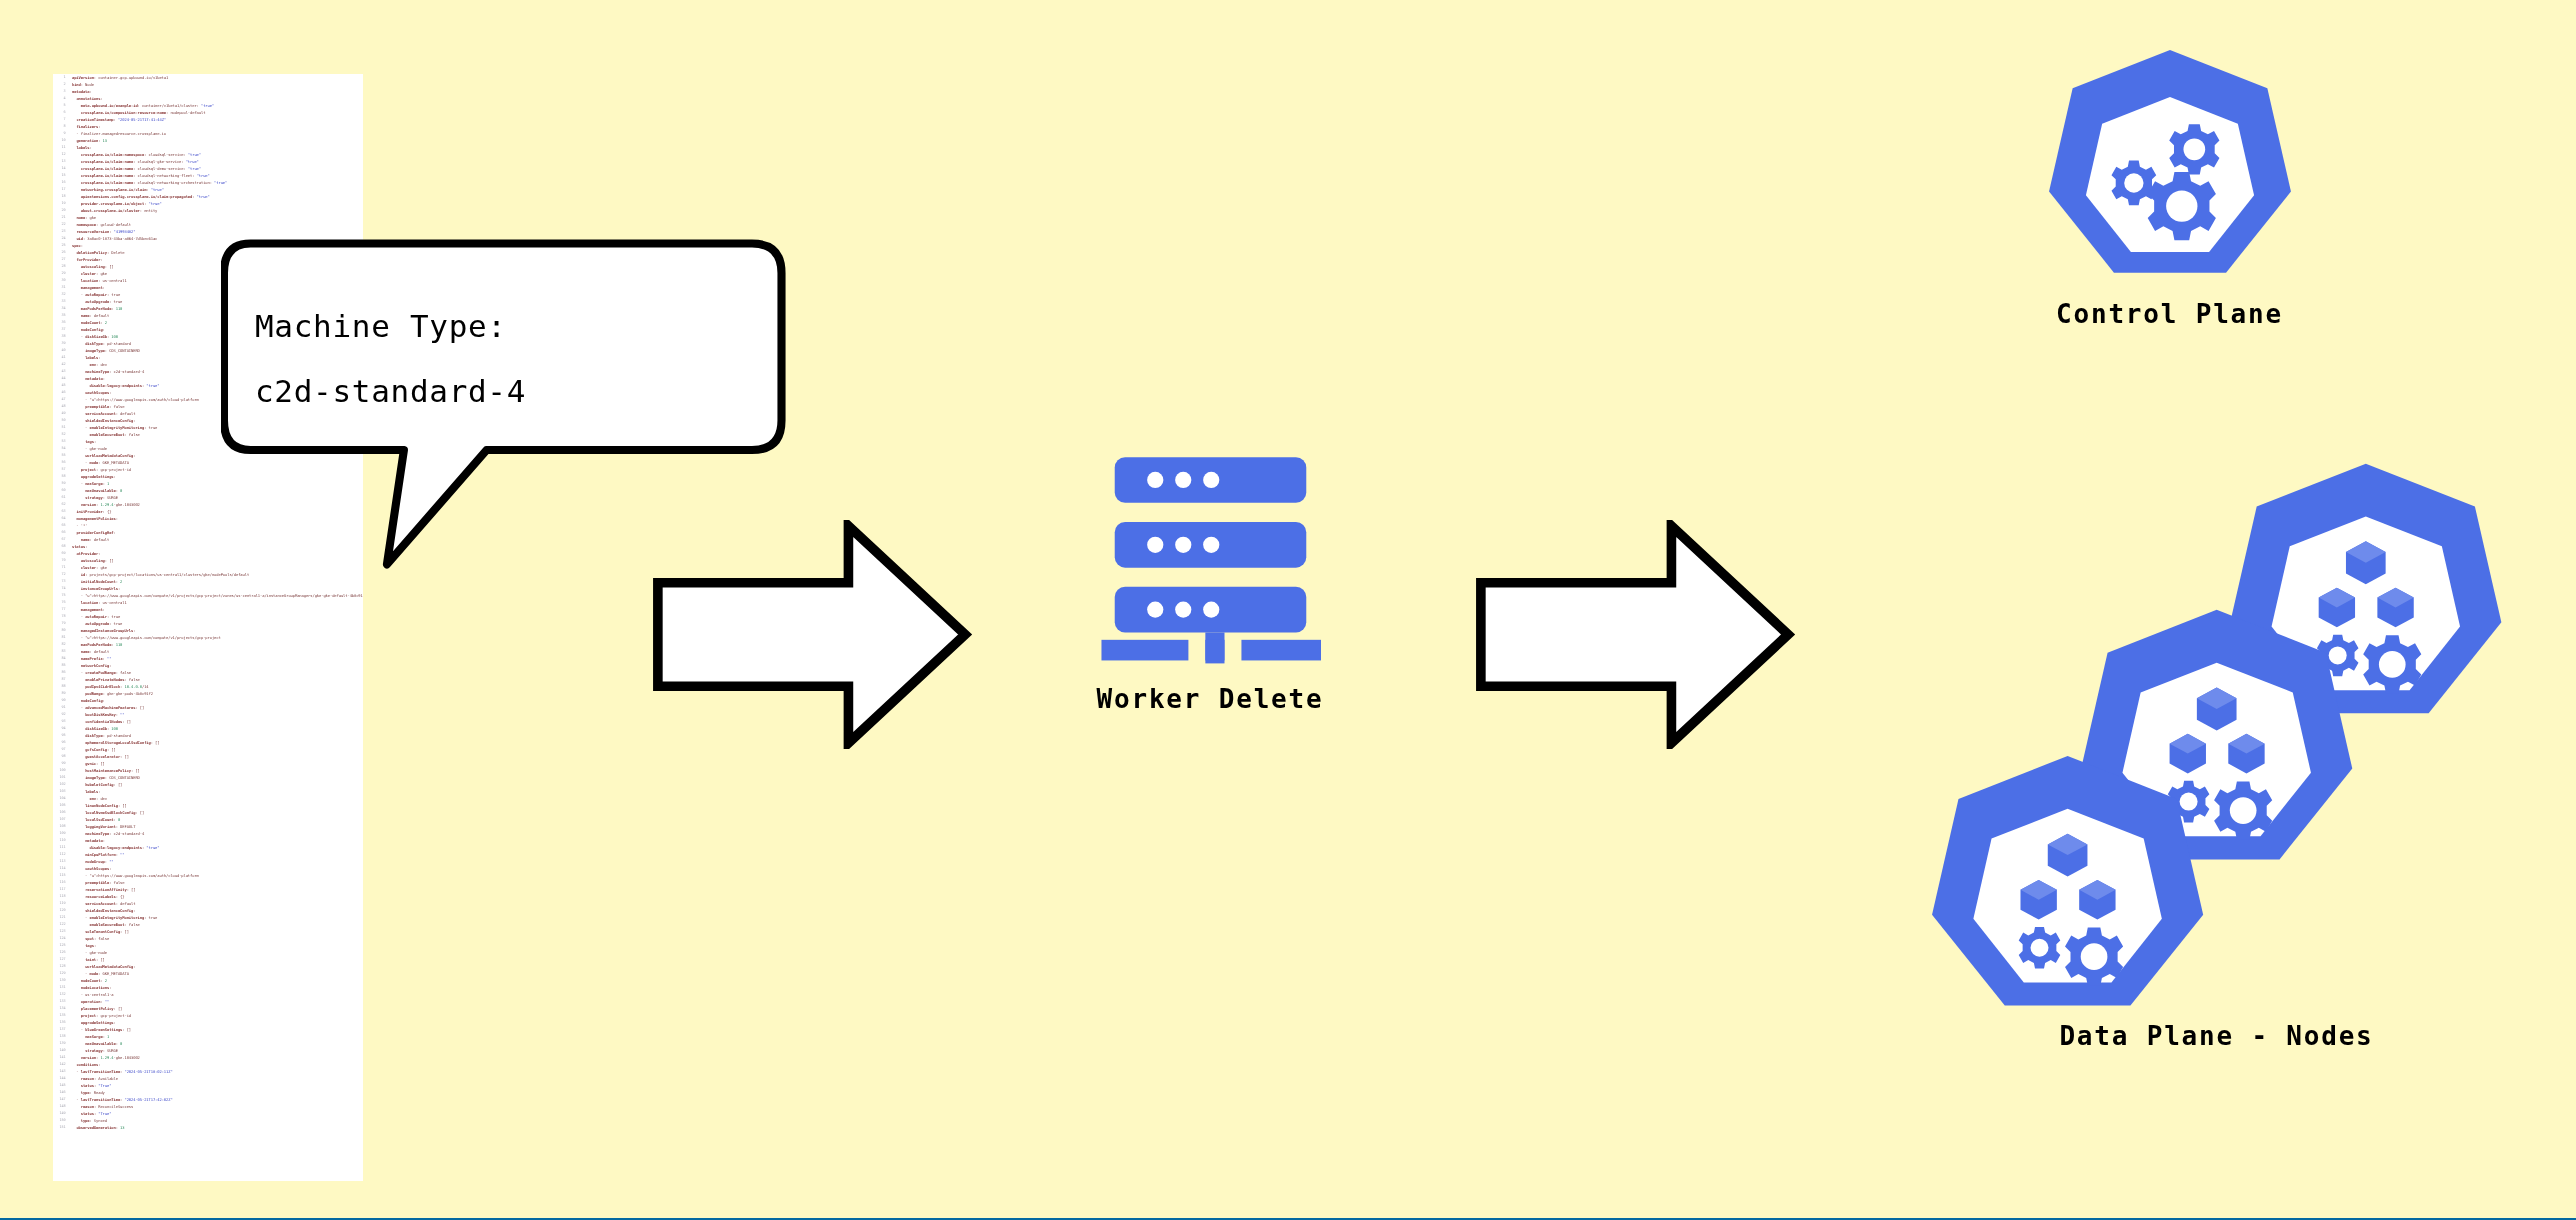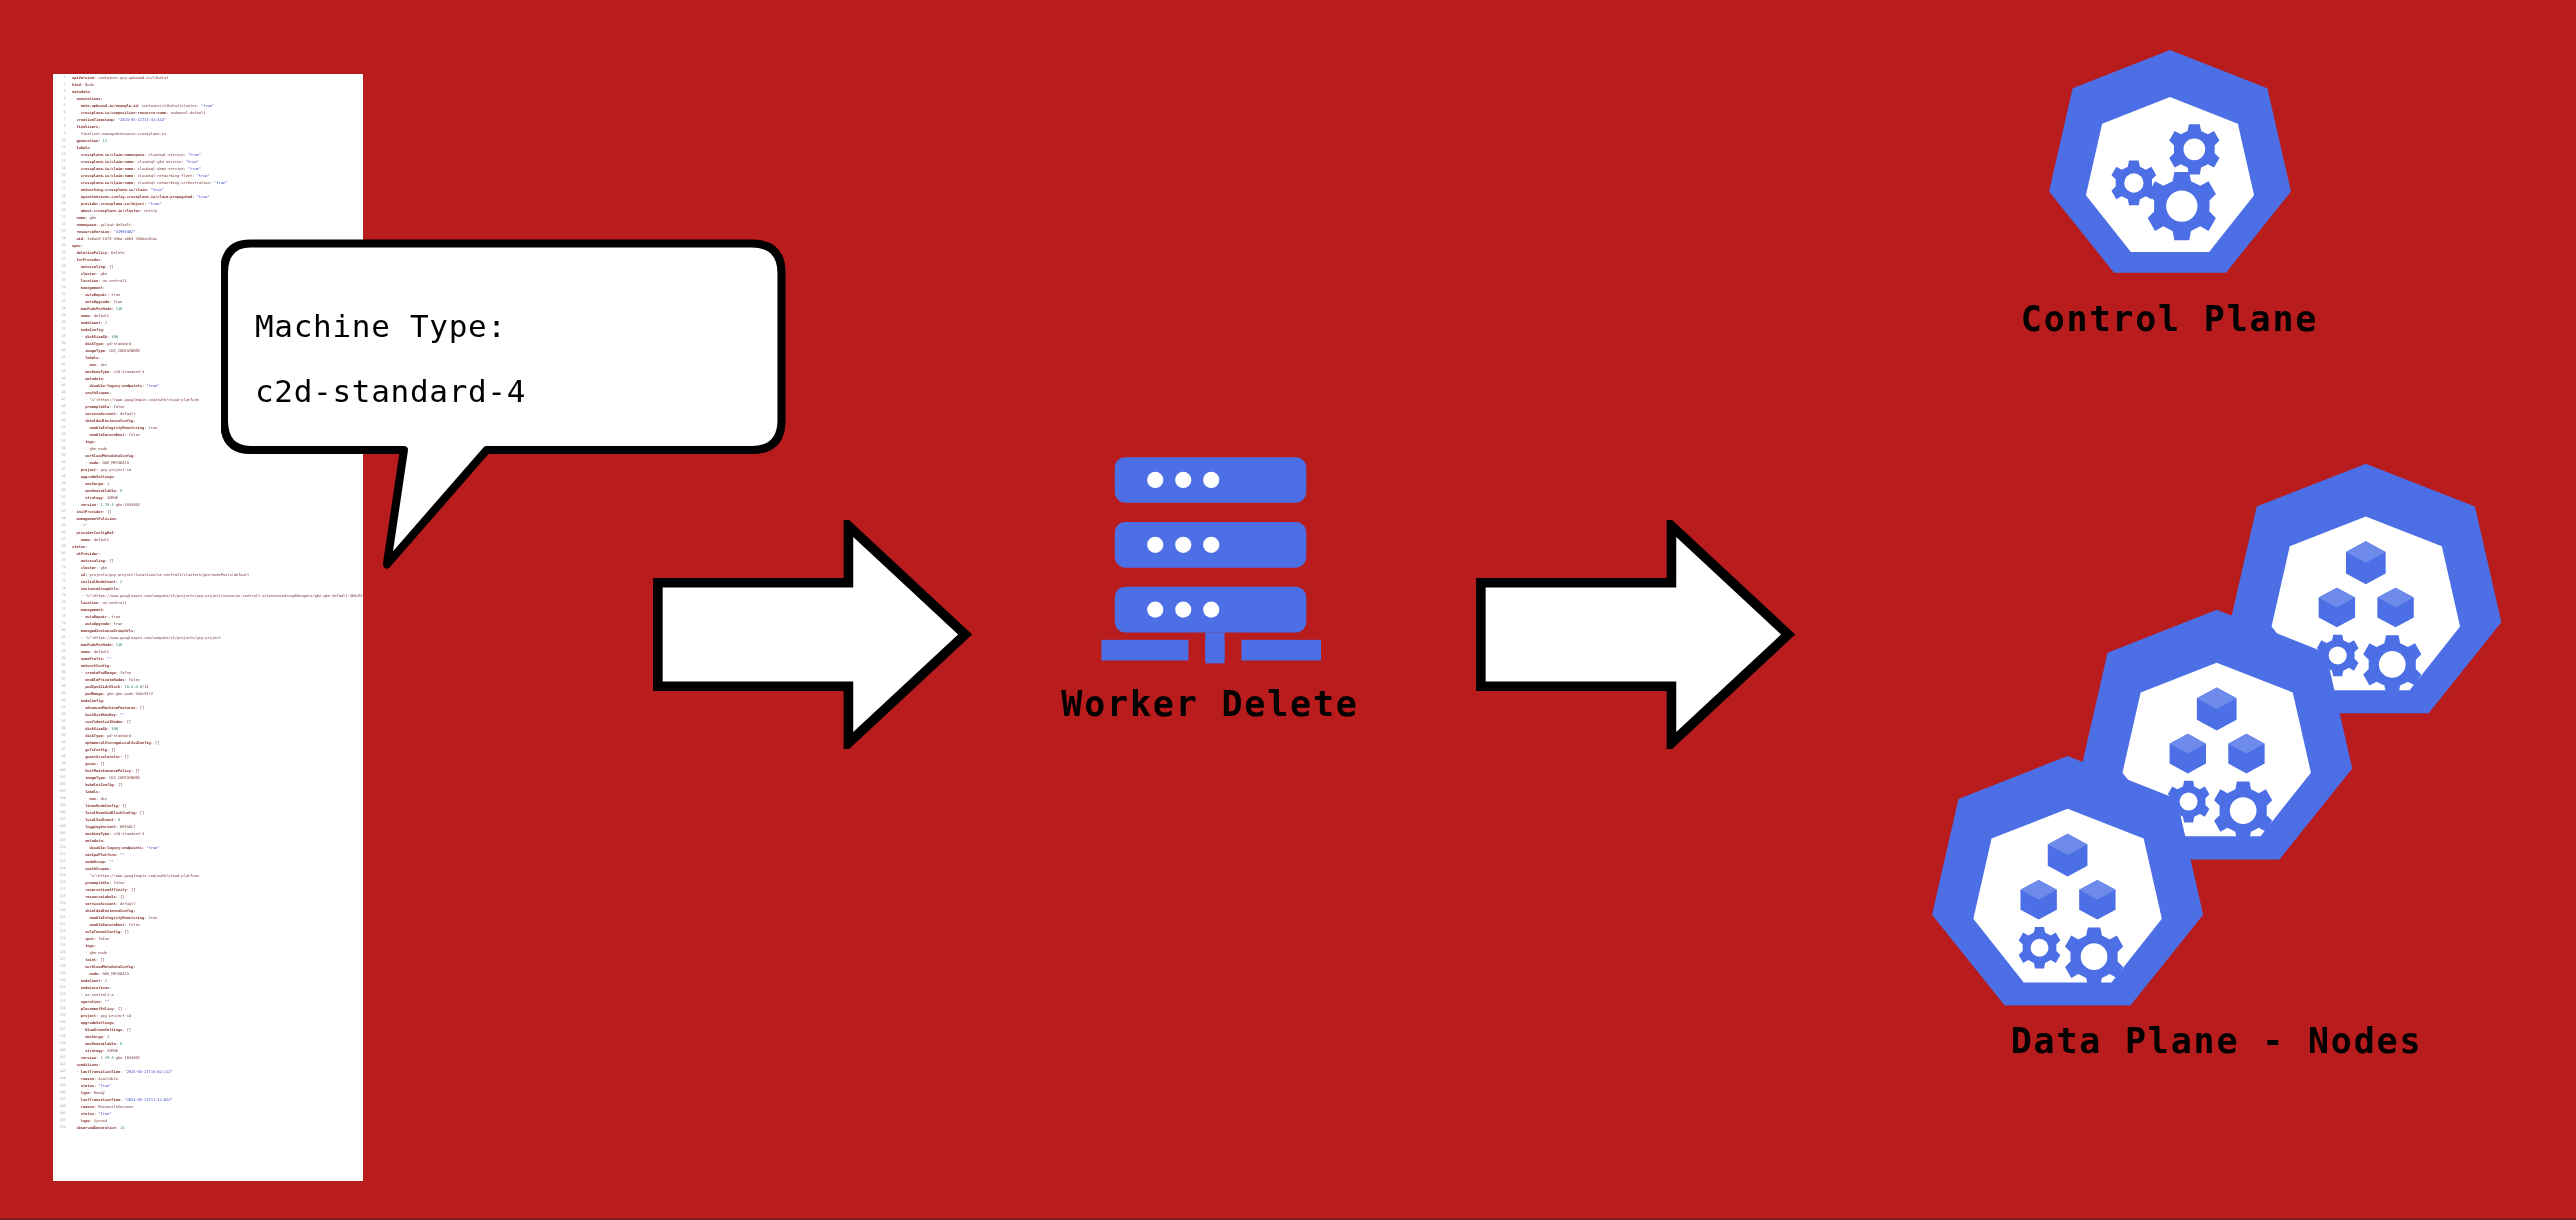--- a/index.html
+++ b/index.html
@@ -6,22 +6,22 @@
   html,body{margin:0;padding:0;}
   body{
     width:2576px;height:1221px;
     background:#ffffff;
     font-family:"Liberation Mono",monospace;
     overflow:hidden;
     position:relative;
   }
   .slide{
     position:absolute;inset:0;
-    background:#b91c1c;
-    border-bottom:3px solid #7f1d1d;
+    background:#fef9c3;
+    border-bottom:3px solid #0369a1;
     box-sizing:border-box;
   }
 
   
   .code-panel{
     position:absolute;
     left:53px;top:74px;
     width:310px;height:1107px;
     background:#ffffff;
     font-family:"DejaVu Sans Mono","Liberation Mono",monospace;
@@ -80,21 +80,21 @@
   .wp-group{
     position:absolute;
     left:1055px;top:454px;
     width:310px;
   }
   .wp-icon{display:block;margin:0 auto;}
   .node-label{
     text-align:center;
     font-family:"DejaVu Sans Mono","Liberation Mono",monospace;
     font-weight:bold;
-    font-size:35px;
+    font-size:26px;
     color:#000000;
     letter-spacing:1.8px;
     margin-top:16px;
     white-space:nowrap;
   }
 
   
   .cp-group{
     position:absolute;
     left:2007px;top:44px;

